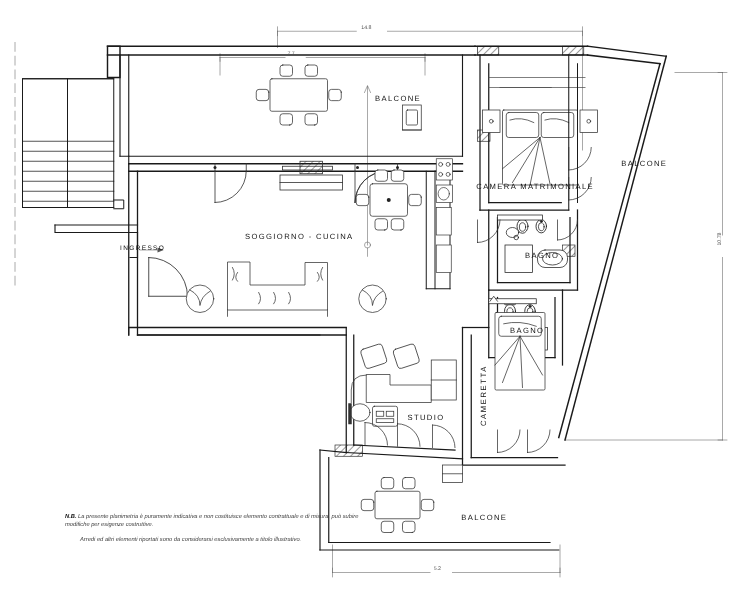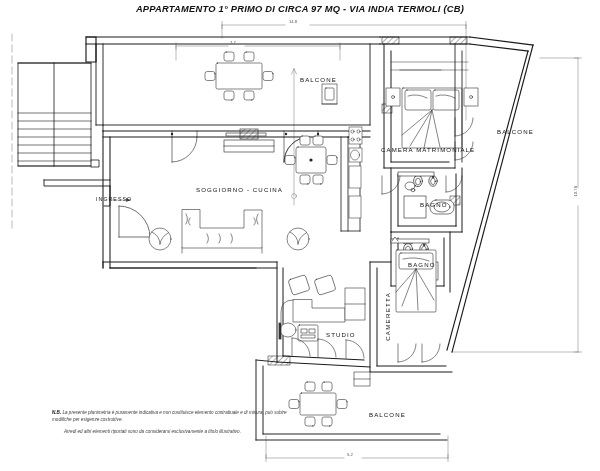--- a/index.html
+++ b/index.html
@@ -19,21 +19,20 @@
         font-size:4.6px;font-style:italic;line-height:1.55;color:#3a3a3a;}
   .note b{font-style:italic;font-weight:bold;color:#111;}
   .note p{margin:0 0 5px 0;text-indent:0;padding-left:12px;}
   .note p.first{padding-left:0;}
 </style>
 </head>
 <body>
 
 <div id="plan">
 
-  <div class="ttl">APPARTAMENTO 1° PRIMO  DI CIRCA 97 MQ - VIA INDIA TERMOLI (CB)</div>
 
   <svg id="cad" viewBox="0 0 600 471">
     <defs>
       <pattern id="hatch" width="4" height="4" patternTransform="rotate(45)" patternUnits="userSpaceOnUse">
         <line x1="0" y1="0" x2="0" y2="4" stroke="#1a1a1a" stroke-width="0.7"></line>
       </pattern>
       <g id="chairTop">
         <rect x="-5" y="-5" width="10" height="9" rx="2.2" fill="#fff" stroke="#333" stroke-width="0.6"></rect>
       </g>
       <g id="chairSide">

